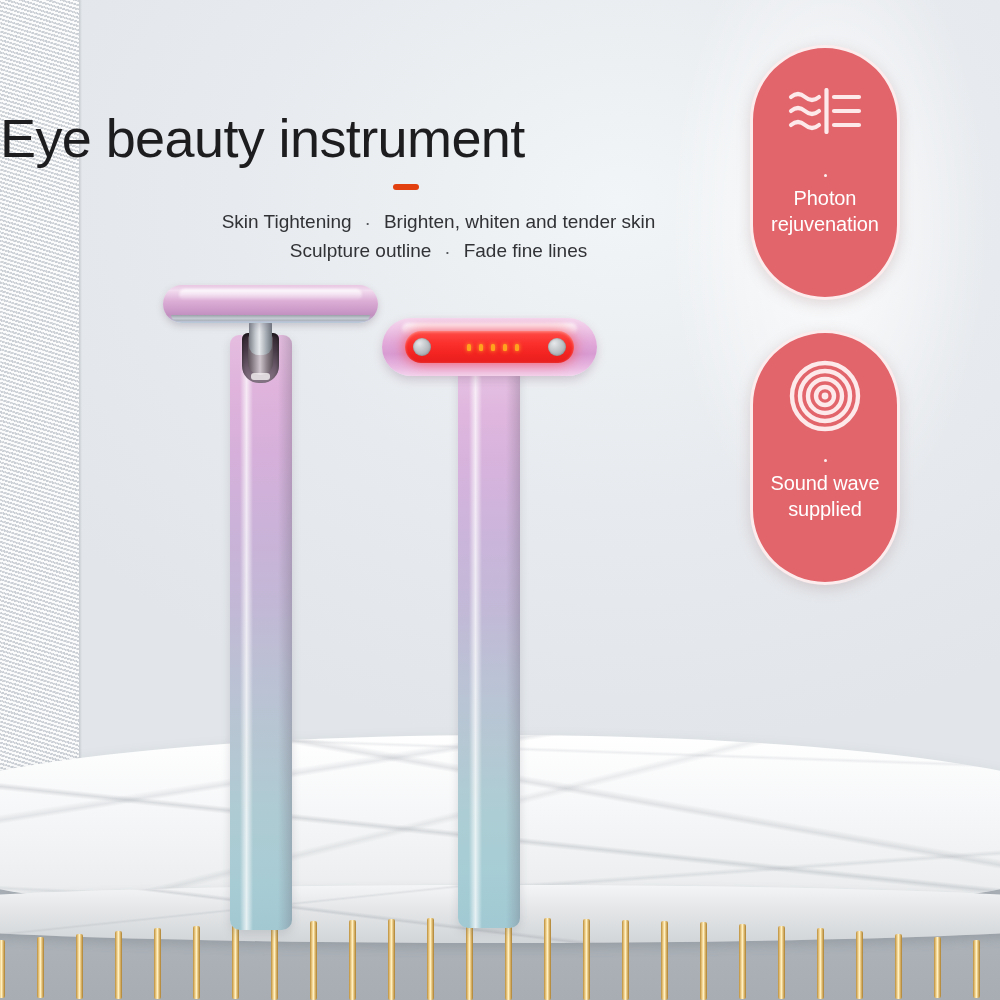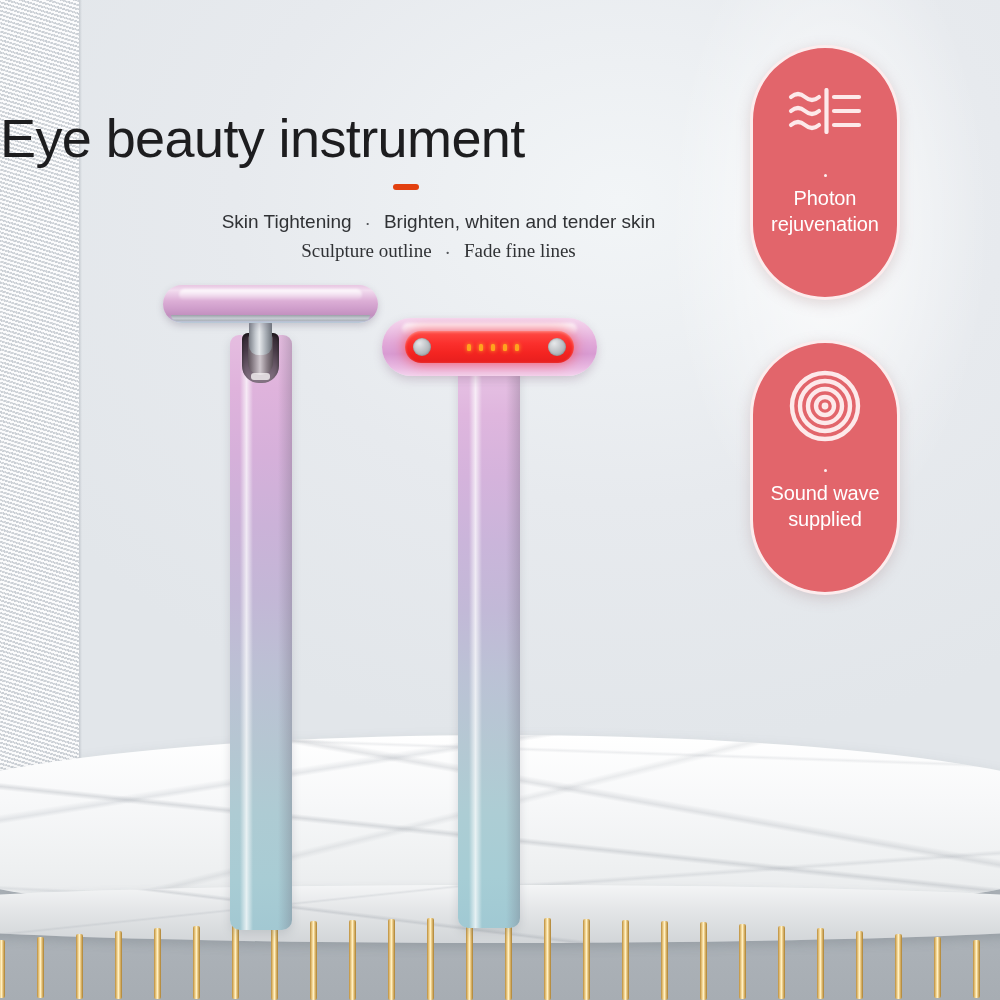--- a/index.html
+++ b/index.html
@@ -149,21 +149,21 @@
     position: absolute;
     left: 0;
     width: 815px;
     text-align: center;
     font-size: 19px;
     color: #303235;
     white-space: nowrap;
     margin-left: 31px;
   }
   .sub-line-1 { top: 211px; }
-  .sub-line-2 { top: 240px; font-family: Liberation Serif, serif; }
+  .sub-line-2 { top: 240px; }
   .sub-sep {
     display: inline-block;
     margin: 0 13px;
     color: #55585c;
     vertical-align: middle;
   }
 
   
   .device { position: absolute; }
 
@@ -352,21 +352,21 @@
     border-radius: 75px;
     background: #e2656b;
     border: 3px solid rgba(255,255,255,0.88);
     box-sizing: border-box;
     box-shadow: 0 4px 14px rgba(150,110,115,0.25);
     display: flex;
     flex-direction: column;
     align-items: center;
   }
   .badge-1 { top: 45px; }
-  .badge-2 { top: 340px; }
+  .badge-2 { top: 330px; }
   .badge-3 { top: 637px; }
   .badge-icon {
     margin-top: 28px;
     width: 78px; height: 70px;
     display: flex;
     align-items: center;
     justify-content: center;
   }
   .badge-dot {
     width: 3px; height: 3px;

